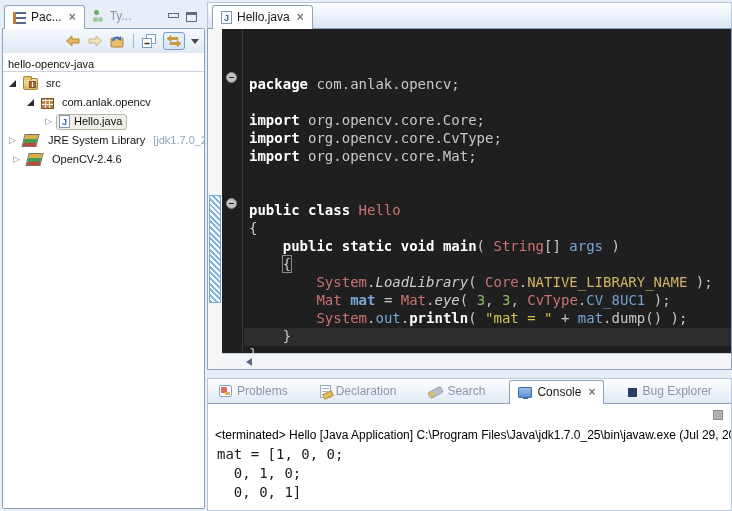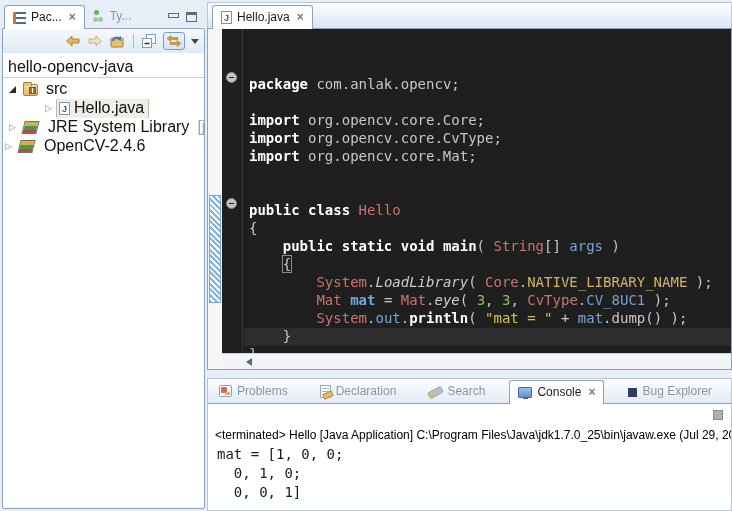--- a/index.html
+++ b/index.html
@@ -58,21 +58,21 @@
   .winbtns { margin-left:auto; display:flex; gap:8px; align-items:center; padding:0 8px 6px 0; }
   .pe-body { position:absolute; top:26px; left:0; right:0; bottom:0; background:#fff;
              border:1px solid #8fa2bd; border-radius:0 2px 2px 2px; overflow:hidden; }
   .pe-toolbar { height:24px; display:flex; justify-content:flex-end; align-items:center; gap:6px;
                 padding-right:5px; background:linear-gradient(#f6f9fd,#dfe9f5); }
   .tbtn { display:inline-flex; align-items:center; justify-content:center; }
   .tbtn.pressed { border:1px solid #7a9cc8; background:linear-gradient(#eaf3fc,#d2e4f6); border-radius:3px; padding:1px 2px; }
   .tsep { width:1px; height:14px; background:#aab8cc; margin:0 2px; }
   .chev { width:0; height:0; border-left:4px solid transparent; border-right:4px solid transparent; border-top:5px solid #444; }
 
-  .pe-tree { padding-top:3px; font-size:16px; color:#111; }
+  .pe-tree { padding-top:3px; font-size:11px; color:#111; }
   .proj { padding:2px 0 1px 5px; white-space:nowrap; }
   .proj-sep { border-bottom:1px solid #c9d2de; margin-bottom:2px; }
   .trow { display:flex; align-items:center; height:19px; white-space:nowrap; overflow:hidden; }
   .tw { width:11px; height:11px; display:inline-flex; align-items:center; justify-content:center; flex:none; margin-right:2px; }
   .tw.exp::before { content:""; width:0; height:0; border-bottom:7px solid #2b2b2b; border-left:7px solid transparent; }
   .tw.col::before { content:"\25B7"; color:#8a8a8a; font-size:9px; line-height:1; }
   .selwrap { display:inline-flex; align-items:center; gap:4px; padding:0 4px 1px 2px; border:1px solid transparent; }
   .selwrap.selected { background:#efefe7; border:1px solid #b8b8a8; border-radius:3px; }
   .tlabel { margin-left:4px; }
   .selwrap.selected .tlabel { margin-left:0; }
@@ -179,36 +179,43 @@
       <div class="proj">hello-opencv-java</div>
       <div class="proj-sep"></div>
       <div id="tree-items">
           <div class="trow" style="padding-left: 4px;">
             <span class="tw exp"></span>
             <span class="selwrap">
               <span class="icon i-src-folder"></span>
               <span class="tlabel">src</span>
             </span>
           </div>
+          <div class="trow" style="padding-left: 22px;">
+            <span class="tw exp"></span>
+            <span class="selwrap">
+              <span class="icon i-package"></span>
+              <span class="tlabel">com.anlak.opencv</span>
+            </span>
+          </div>
           <div class="trow" style="padding-left: 40px;">
             <span class="tw col"></span>
             <span class="selwrap selected">
               <span class="icon i-java-file"></span>
               <span class="tlabel">Hello.java</span>
             </span>
           </div>
           <div class="trow" style="padding-left: 4px;">
             <span class="tw col"></span>
             <span class="selwrap">
               <span class="icon i-library"></span>
               <span class="tlabel">JRE System Library</span>
               <span class="tsuffix">[jdk1.7.0_25]</span>
             </span>
           </div>
-          <div class="trow" style="padding-left: 0;">
+          <div class="trow" style="padding-left: 8px;">
             <span class="tw col"></span>
             <span class="selwrap">
               <span class="icon i-library"></span>
               <span class="tlabel">OpenCV-2.4.6</span>
             </span>
           </div>
         </div>
     </div>
   </div>
 </div>

